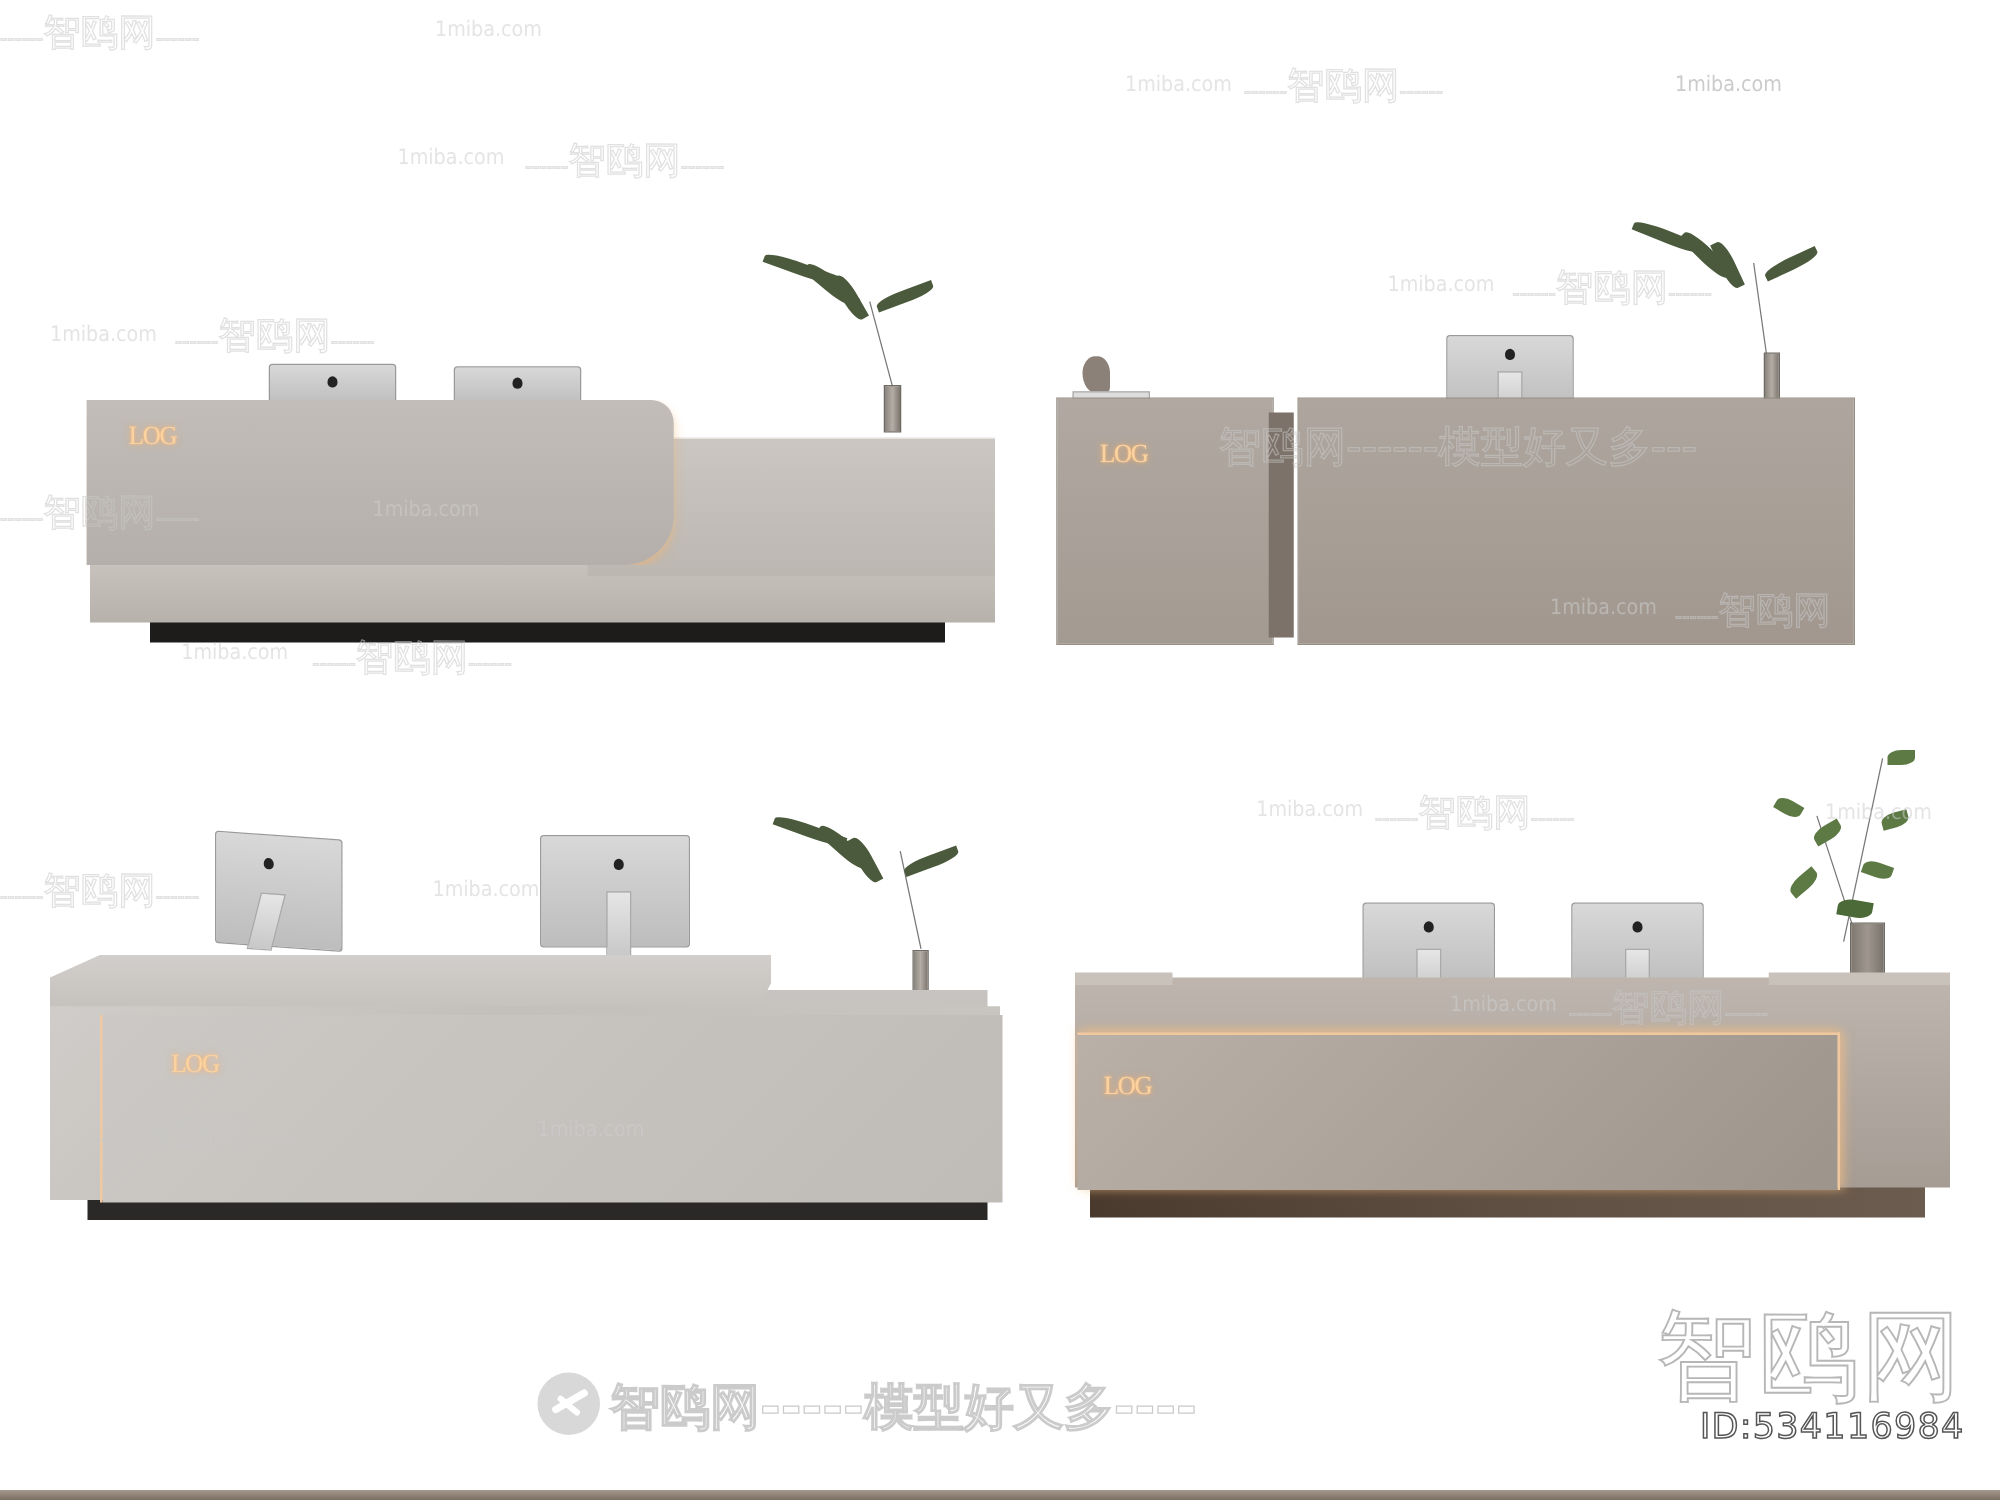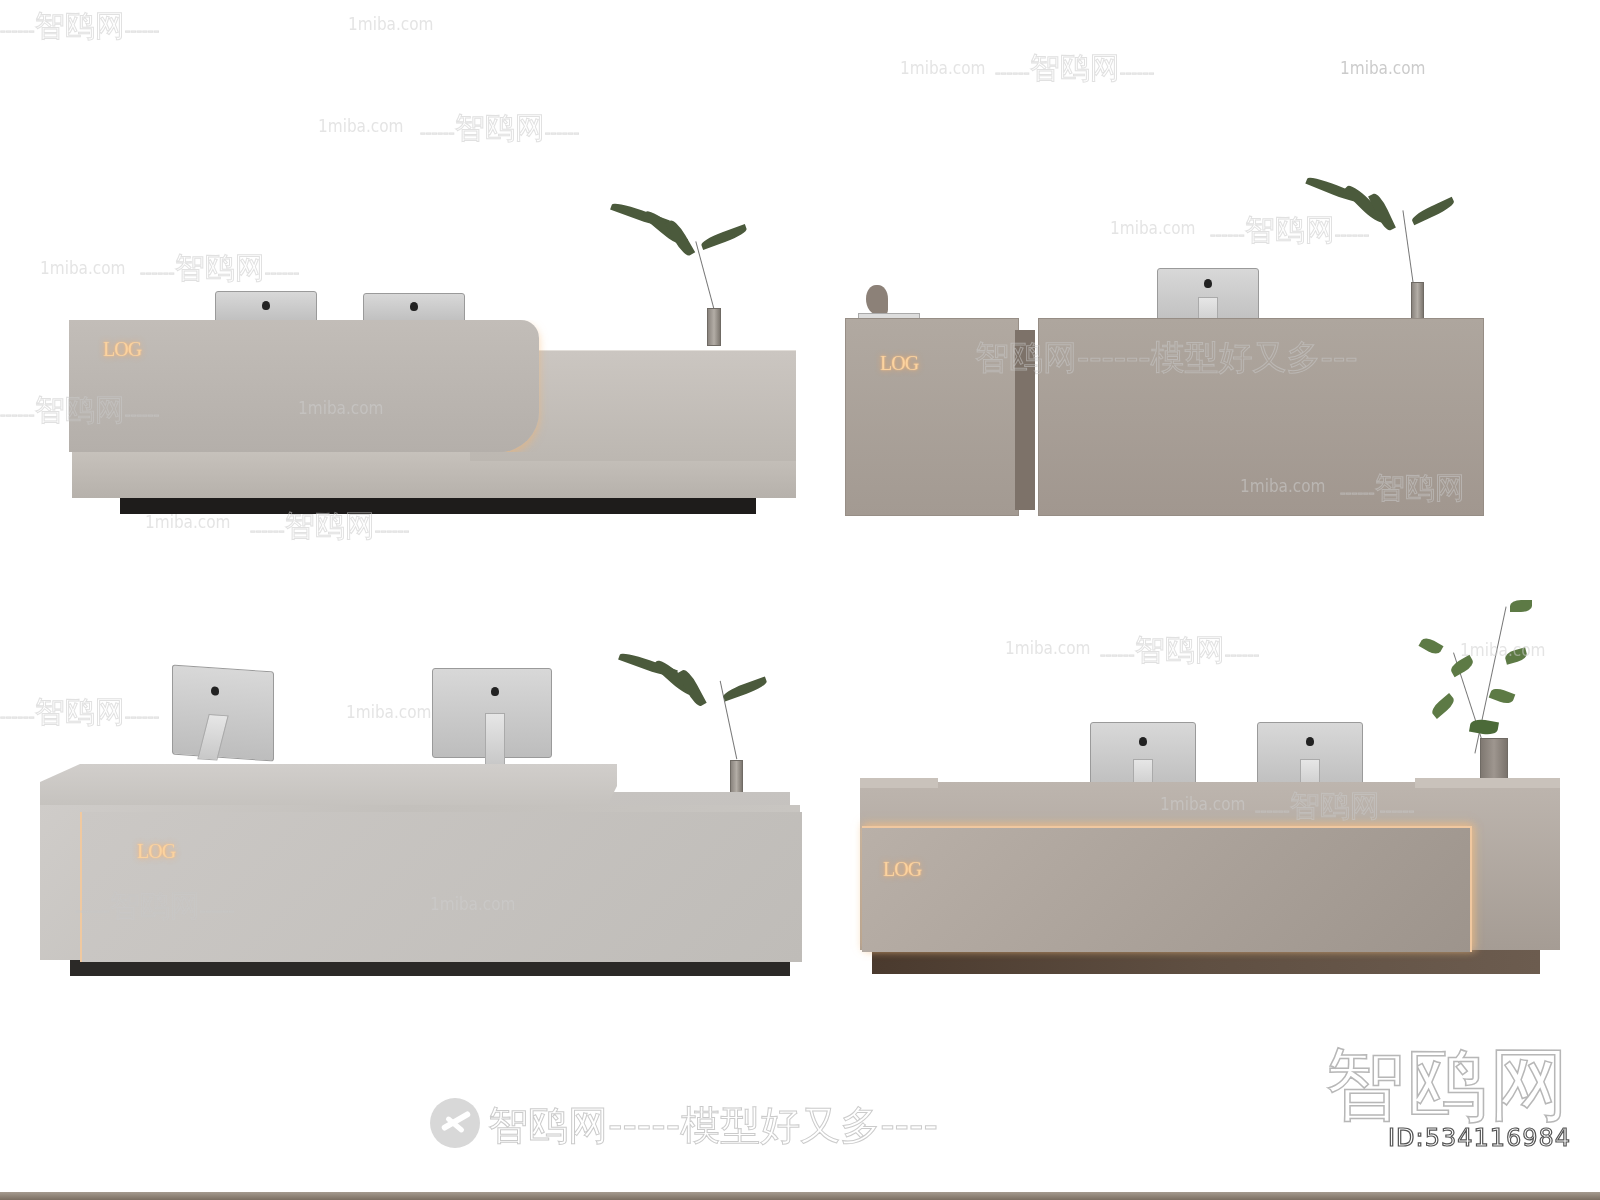--- a/index.html
+++ b/index.html
@@ -230,20 +230,20 @@
 
 <div class="wm" style="left:75px;top:886px;font-size:30px;">
   <span style="font-size:16px;">------</span><span>智鸥网</span><span style="font-size:16px;">------</span>
 </div>
 <span class="wm-small" style="left:430px;top:894px;">1miba.com</span>
 
 <div class="abs" style="left:430px;top:1098px;width:50px;height:50px;border-radius:50%;background:#d8d8d8;z-index:20;">
   <div class="abs" style="left:10px;top:20px;width:32px;height:6px;background:#fff;transform:rotate(-30deg);border-radius:3px;"></div>
   <div class="abs" style="left:14px;top:24px;width:22px;height:5px;background:#fff;transform:rotate(40deg);border-radius:3px;"></div>
 </div>
-<div class="wm" style="left:488px;top:1098px;font-size:40px;-webkit-text-stroke:1px rgba(190,190,190,0.8);">
+<div class="wm" style="left:488px;top:1098px;font-size:40px;font-weight:bold;-webkit-text-stroke:1px rgba(190,190,190,0.8);">
   <span>智鸥网-----模型好又多----</span>
 </div>
 
 <div class="wm" style="left:1325px;top:1032px;font-size:80px;-webkit-text-stroke:1.5px rgba(175,175,175,0.9);letter-spacing:2px;">智鸥网</div>
-<div class="wm" style="left:1388px;top:1124px;font-size:24px;color:#fff;-webkit-text-stroke:1.2px #555;letter-spacing:1px;">ID:534116984</div>
+<div class="wm" style="left:1360px;top:1124px;font-size:28px;color:#fff;-webkit-text-stroke:1.2px #555;letter-spacing:1px;">ID:534116984</div>
 
 <div class="abs" style="left:0;top:1192px;width:1600px;height:8px;background:linear-gradient(180deg,#a59a8f,#7b6e62);"></div>
 
 </body></html>

